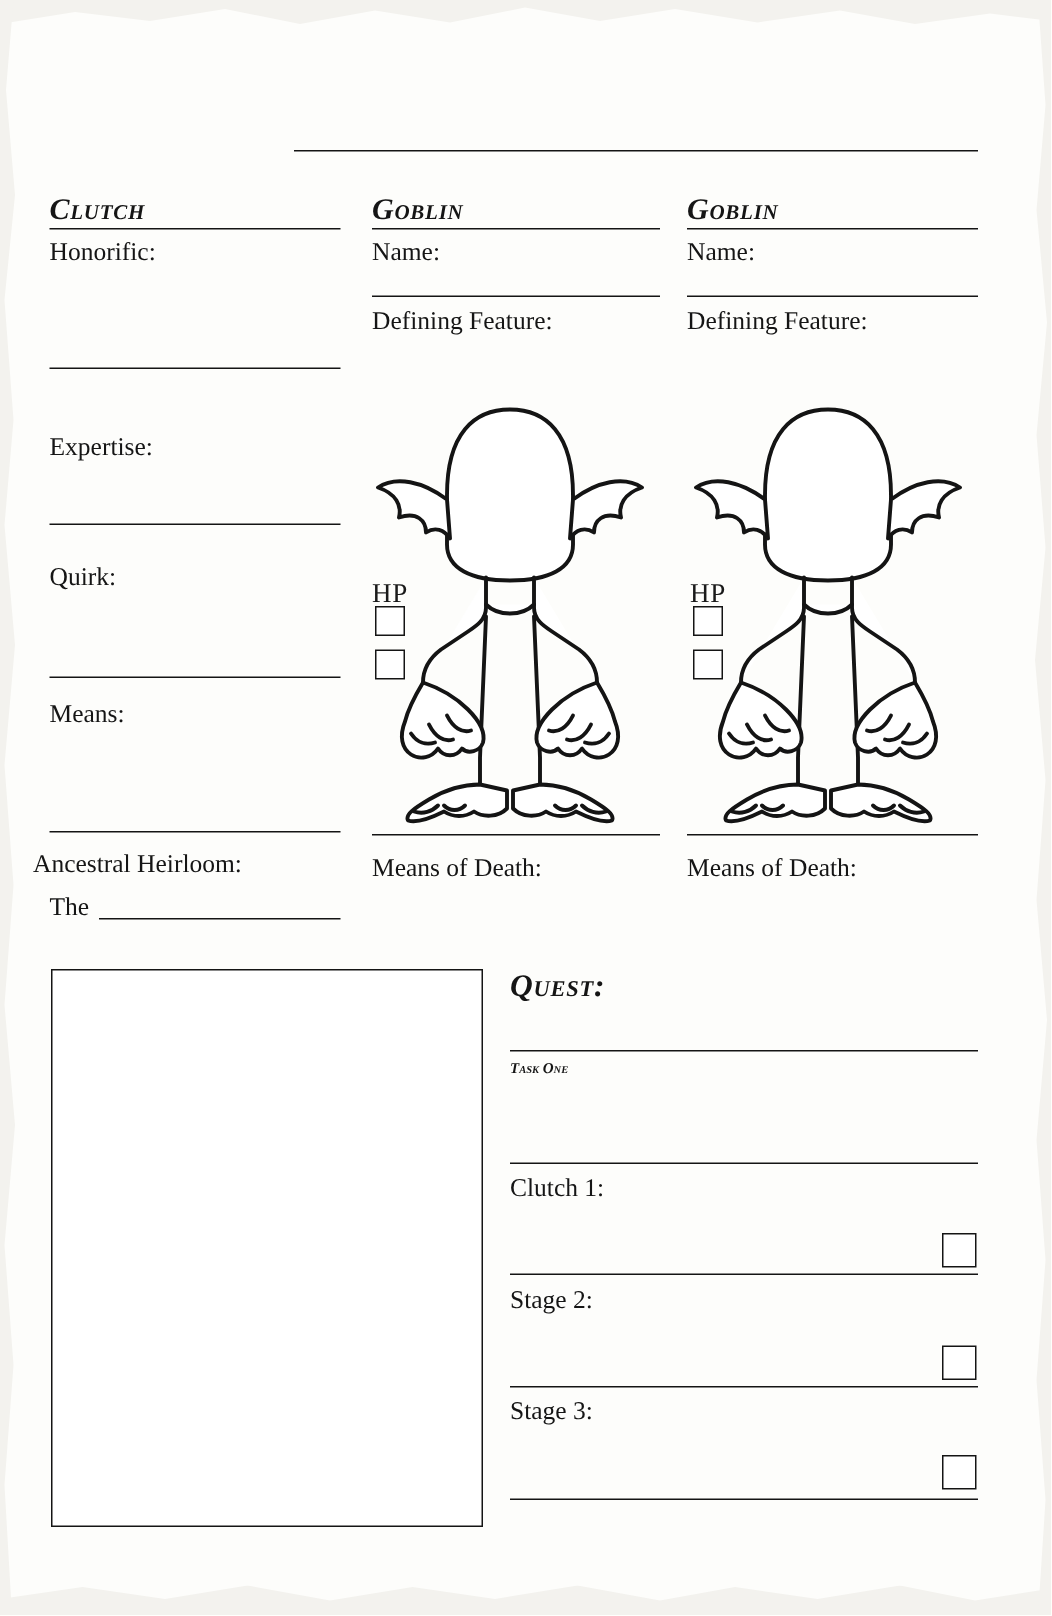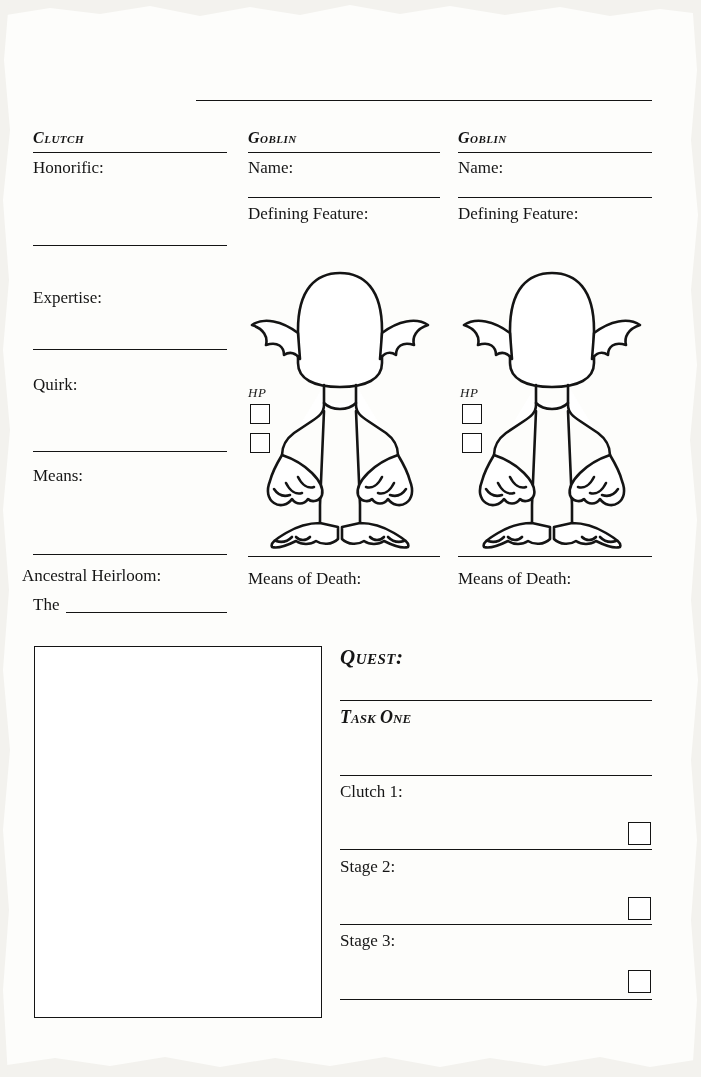--- a/index.html
+++ b/index.html
@@ -71,21 +71,21 @@
     white-space: nowrap;
   }
 
   #player-name-title {
     left: 33px; top: 78px;
     font-size: 22px;
   }
   #player-name-rule { left: 196px; top: 100px; width: 456px; }
 
   
-  .col-title { font-size: 16px; }
+  .col-title { font-size: 20px; }
   #clutch-title { left: 33px; top: 129px; }
   #clutch-rule  { left: 33px; top: 152px; width: 194px; }
   #gob1-title   { left: 248px; top: 129px; }
   #gob1-rule    { left: 248px; top: 152px; width: 192px; }
   #gob2-title   { left: 458px; top: 129px; }
   #gob2-rule    { left: 458px; top: 152px; width: 194px; }
 
   
   #honorific-label { left: 33px; top: 158px; }
   #honorific-rule  { left: 33px; top: 245px; width: 194px; }
@@ -108,22 +108,21 @@
 
   
   #gob2-name-label { left: 458px; top: 158px; }
   #gob2-name-rule  { left: 458px; top: 197px; width: 194px; }
   #gob2-feature-label { left: 458px; top: 204px; }
   #gob2-feature-rule  { left: 458px; top: 556px; width: 194px; }
   #gob2-death-label   { left: 458px; top: 569px; }
 
   .hp-label {
     position: absolute;
-    font-style: italic;
-    font-size: 13px;
+    font-size: 18px;
     font-variant: small-caps;
     letter-spacing: .5px;
   }
   .hp-box {
     position: absolute;
     width: 18px; height: 18px;
     border: 1.6px solid #141414;
     background: #fff;
   }
 
@@ -132,21 +131,21 @@
     position: absolute;
     left: 34px; top: 646px;
     width: 286px; height: 370px;
     border: 1.5px solid #141414;
     background: #fff;
   }
 
   
   #quest-title { left: 340px; top: 645px; font-size: 21px; }
   #quest-rule-0 { left: 340px; top: 700px; width: 312px; }
-  #task-one-label { left: 340px; top: 707px; font-size: 18px; }
+  #task-one-label { left: 340px; top: 707px; font-size: 10px; }
   #quest-rule-1 { left: 340px; top: 775px; width: 312px; }
   #stage1-label { left: 340px; top: 782px; }
   #quest-rule-2 { left: 340px; top: 849px; width: 312px; }
   #stage2-label { left: 340px; top: 857px; }
   #quest-rule-3 { left: 340px; top: 924px; width: 312px; }
   #stage3-label { left: 340px; top: 931px; }
   #quest-rule-4 { left: 340px; top: 999px; width: 312px; }
 
   .stage-box {
     position: absolute;

